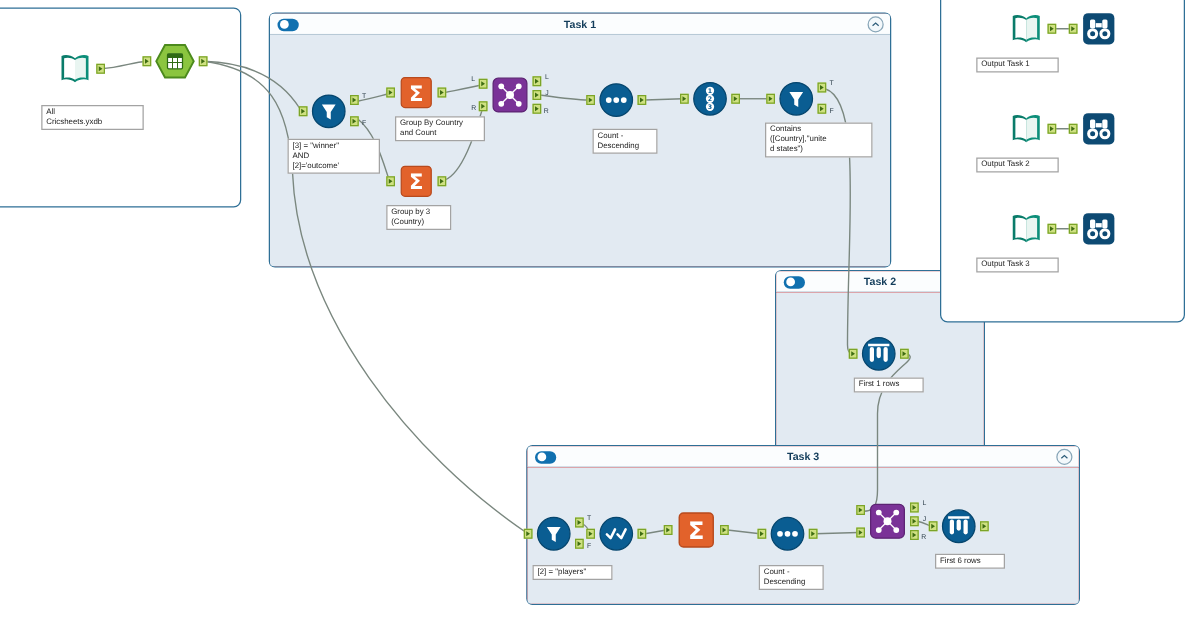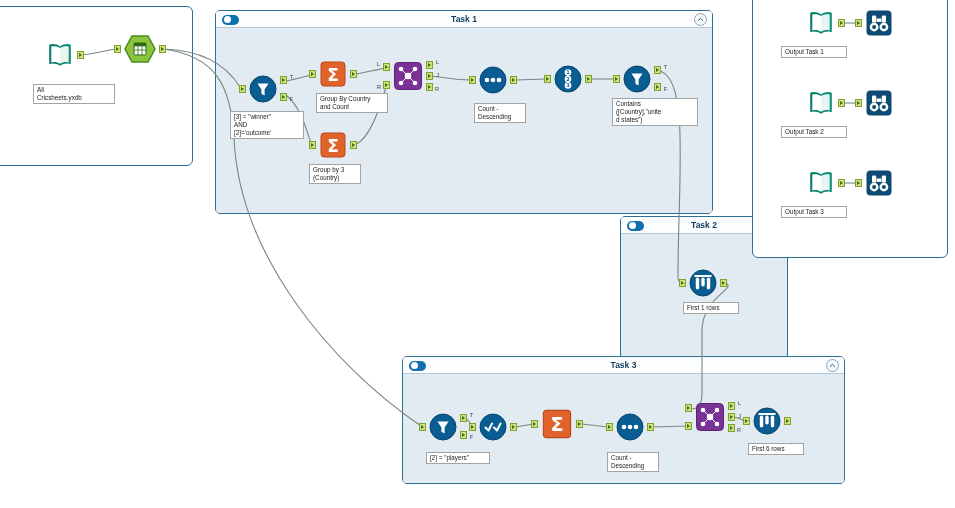--- a/index.html
+++ b/index.html
@@ -158,21 +158,21 @@
       <div class="ctitle">Task 2</div>
       <div class="collapse">
         <svg>
             <use href="#sym-caret"></use>
           </svg>
       </div>
     </div>
     <div class="cbody"></div>
   </div>
 
-  <div class="tcontainer" style="left:402px; top:356px; width:443px; height:128px">
+  <div class="tcontainer" style="left:421px; top:356px; width:443px; height:128px">
     <div class="chead">
       <div class="toggle"></div>
       <div class="ctitle">Task 3</div>
       <div class="collapse">
         <svg>
             <use href="#sym-caret"></use>
           </svg>
       </div>
     </div>
     <div class="cbody"></div>

